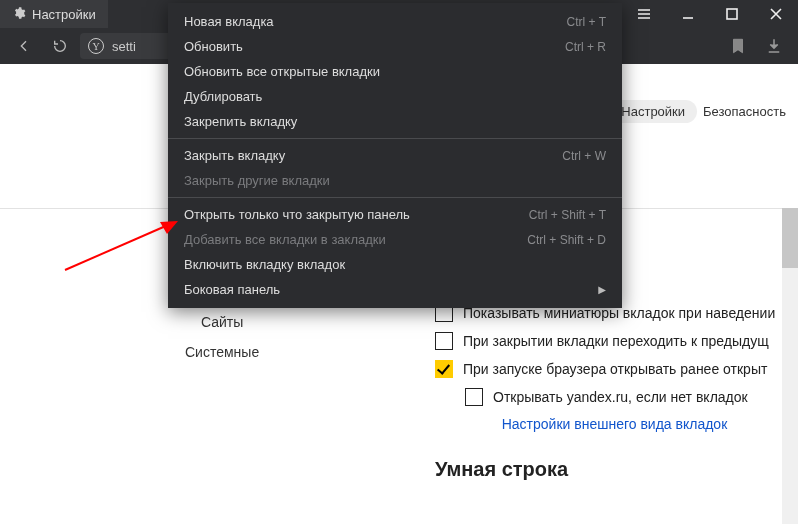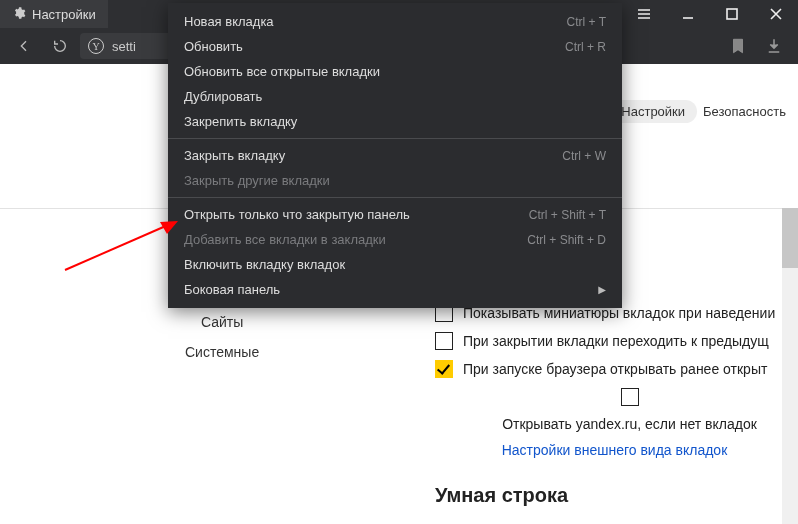--- a/index.html
+++ b/index.html
@@ -25,21 +25,21 @@
   
   .page       { position:absolute; top:64px; left:0; right:0; bottom:0; background:#fff; }
   .page-inner { position:absolute; top:0; left:0; right:0; bottom:0; }
   .topnav { position:absolute; top:36px; right:0; display:flex; gap:6px; align-items:center; font-size:13px; color:#333; padding-right:12px; }
   .topnav .pill { background:#eee; border-radius:12px; padding:4px 12px; }
   .sidebar { position:absolute; top:250px; left:185px; font-size:14px; color:#333; }
   .sidebar div { margin-bottom:14px; cursor:pointer;text-align:center; }
 
   .settings { position:absolute; top:214px; left:435px; right:0; font-size:14px; color:#222; padding-right:4px; overflow:hidden; }
   .opt { display:flex; align-items:center; gap:10px; margin-bottom:10px; white-space:nowrap; }
-  .opt.sub { margin-left:30px;flex-direction:column; }
+  .opt.sub { margin-left:30px; }
   .chk { width:18px; height:18px; border:1.5px solid #222; display:inline-block; flex:0 0 18px; position:relative; }
   .chk.on { background:#ffcc00; border-color:#ffcc00; }
   .chk.on::after { content:""; position:absolute; left:4px; top:1px; width:5px; height:10px; border-right:2px solid #000; border-bottom:2px solid #000; transform:rotate(40deg); }
   .link { color:#1155cc; margin-top:4px; margin-bottom:26px; cursor:pointer;text-align:center; }
   .h    { font-weight:600; font-size:20px; margin-top:16px; }
   .scrollbar { position:absolute; right:0; top:144px; bottom:0; width:16px; background:#f0f0f0; }
   .scrollthumb { position:absolute; top:0; width:100%; height:60px; background:#c6c6c6; }
 
   .divider { position:absolute; top:144px; left:0; right:16px; height:1px; background:#e2e2e2; }
   .bluefrag { position:absolute; top:194px; left:548px; color:#1155cc; font-size:14px; }

